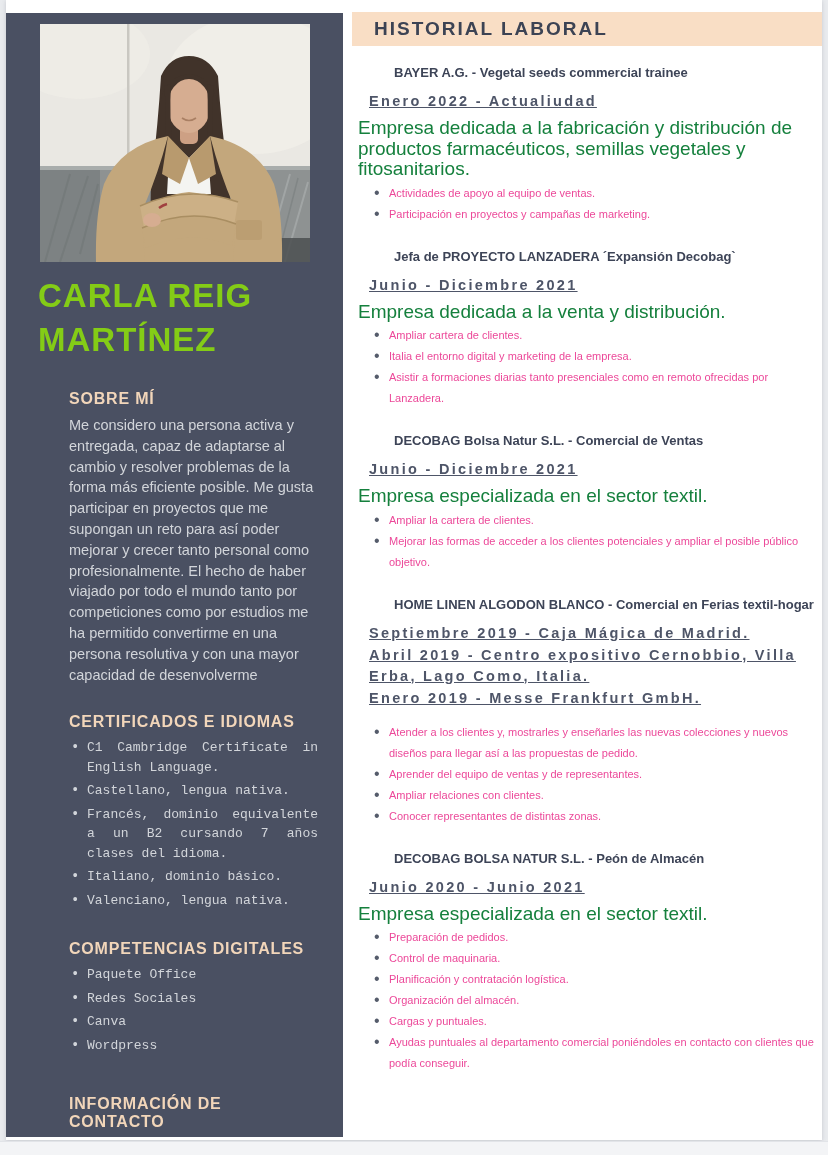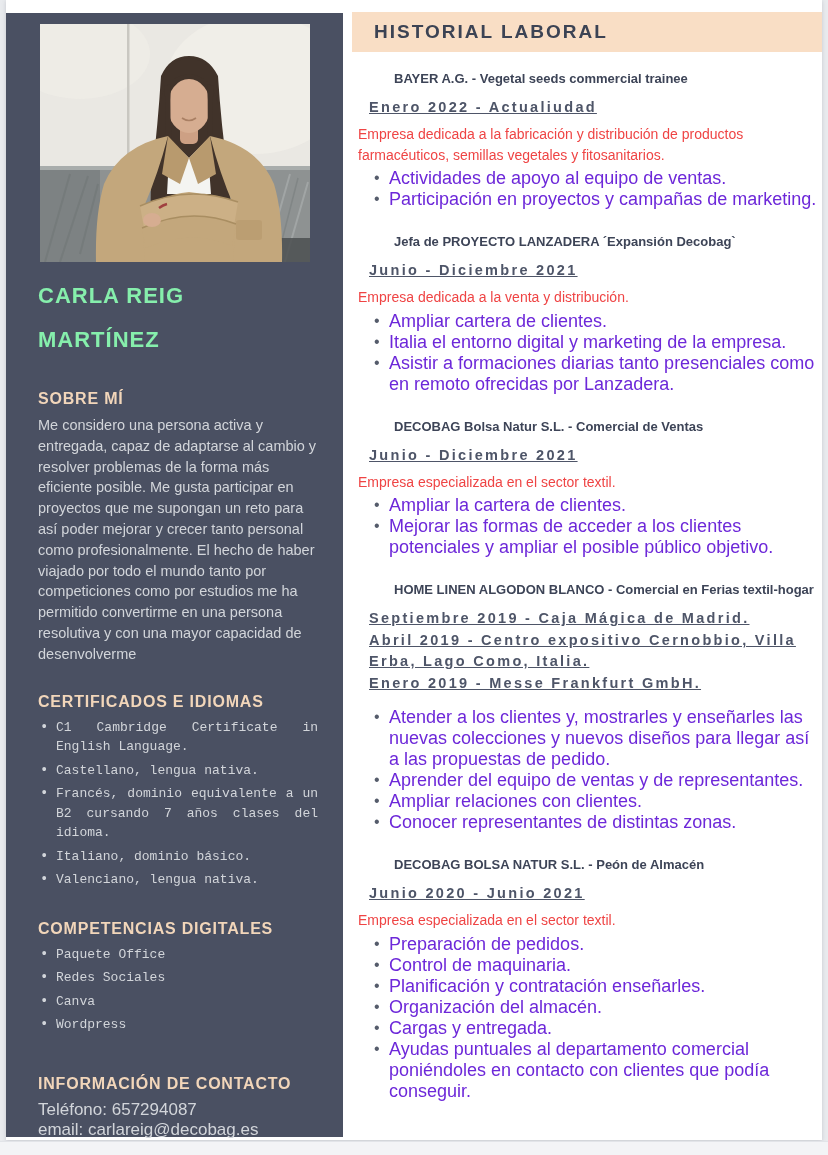--- a/index.html
+++ b/index.html
@@ -21,24 +21,24 @@
   
   .sidebar{
     position:absolute;left:0;top:13px;width:337px;height:1124px;
     background:#4a5062;color:#d3d6dc;
     padding:11px 25px 0 32px;box-sizing:border-box;
   }
   .photo-frame{width:270px;height:238px;margin-left:2px;overflow:hidden;}
   .photo-frame svg{display:block;}
   .person-name{
     margin-top:12px;
-    font-size:22px;line-height:44px;font-weight:bold;
-    letter-spacing:1px;color:#86efac;
-  }
-  .side-section{margin-top:28px;}
+    font-size:33px;line-height:44px;font-weight:bold;
+    letter-spacing:1px;color:#84cc16;
+  }
+  .side-section{margin-top:28px;margin-left:31px;}
   .side-heading{
     font-size:16px;font-weight:bold;letter-spacing:.8px;
     color:#f2d6ba;margin:0 0 7px 0;
   }
   .side-body{
     font-size:14.5px;line-height:20.8px;margin:0;color:#d2d5da;
   }
   ul.side-list{list-style:none;margin:2px 0 0 0;padding:0;}
   ul.side-list li{
     position:relative;padding-left:18px;margin-bottom:4px;
@@ -52,44 +52,44 @@
   .contact-line{font-size:17px;line-height:20.5px;color:#d2d5da;}
   .skills-section{margin-top:30px;}
   .contact-section{margin-top:40px;}
 
   
   .main{
     position:absolute;left:346px;top:12px;width:470px;
     color:#686f7e;
   }
   .header-bar{
-    height:40px;background:#f9dec5;display:flex;align-items:center;
+    height:34px;background:#f9dec5;display:flex;align-items:center;
     padding-left:22px;box-sizing:border-box;
   }
   .header-bar h1{
     margin:0;font-size:19px;font-weight:bold;letter-spacing:2px;
     color:#3c4354;
   }
   .jobs{padding:16px 0 0 6px;}
   .job-entry{margin-bottom:21px;}
   .job-title{
     font-size:13px;line-height:22px;font-weight:bold;color:#3d4457;margin-left:36px;
   }
   .job-dates{margin-top:7px;padding-left:11px;}
   .job-date-line{
     font-size:14.5px;line-height:21px;font-weight:bold;
     letter-spacing:2.3px;color:#4e5568;margin-bottom:1px;text-decoration:underline;
   }
   .job-desc{
-    margin:6px 0 0 0;font-size:14px;line-height:20.5px;color:#ef4444;
+    margin:6px 0 0 0;font-size:19px;line-height:20.5px;color:#15803d;
   }
   ul.job-bullets{list-style:none;margin:3px 0 0 0;padding:0;}
   ul.job-bullets li{
     position:relative;padding-left:31px;
-    font-size:18px;line-height:21px;color:#6d28d9;
+    font-size:11px;line-height:21px;color:#ec4899;
   }
   ul.job-bullets li::before{
     content:"\2022";position:absolute;left:16px;top:-1px;
     font-size:16px;color:#555c6b;
   }
   .job-entry.spaced-bullets ul.job-bullets{margin-top:13px;}
 </style>
 </head>
 <body>
 
@@ -254,23 +254,23 @@
         </section>
         <section class="job-entry">
           <div class="job-title">DECOBAG BOLSA NATUR S.L. - Peón de Almacén</div>
           <div class="job-dates">
             <div class="job-date-line">Junio 2020 - Junio 2021</div>
           </div>
           <p class="job-desc">Empresa especializada en el sector textil.</p>
           <ul class="job-bullets">
             <li>Preparación de pedidos.</li>
             <li>Control de maquinaria.</li>
-            <li>Planificación y contratación enseñarles.</li>
+            <li>Planificación y contratación logística.</li>
             <li>Organización del almacén.</li>
-            <li>Cargas y entregada.</li>
+            <li>Cargas y puntuales.</li>
             <li>Ayudas puntuales al departamento comercial poniéndoles en contacto con clientes que podía conseguir.</li>
           </ul>
         </section>
       </div>
   </main>
 
 </div>
 
 <div class="below-page"></div>
 

